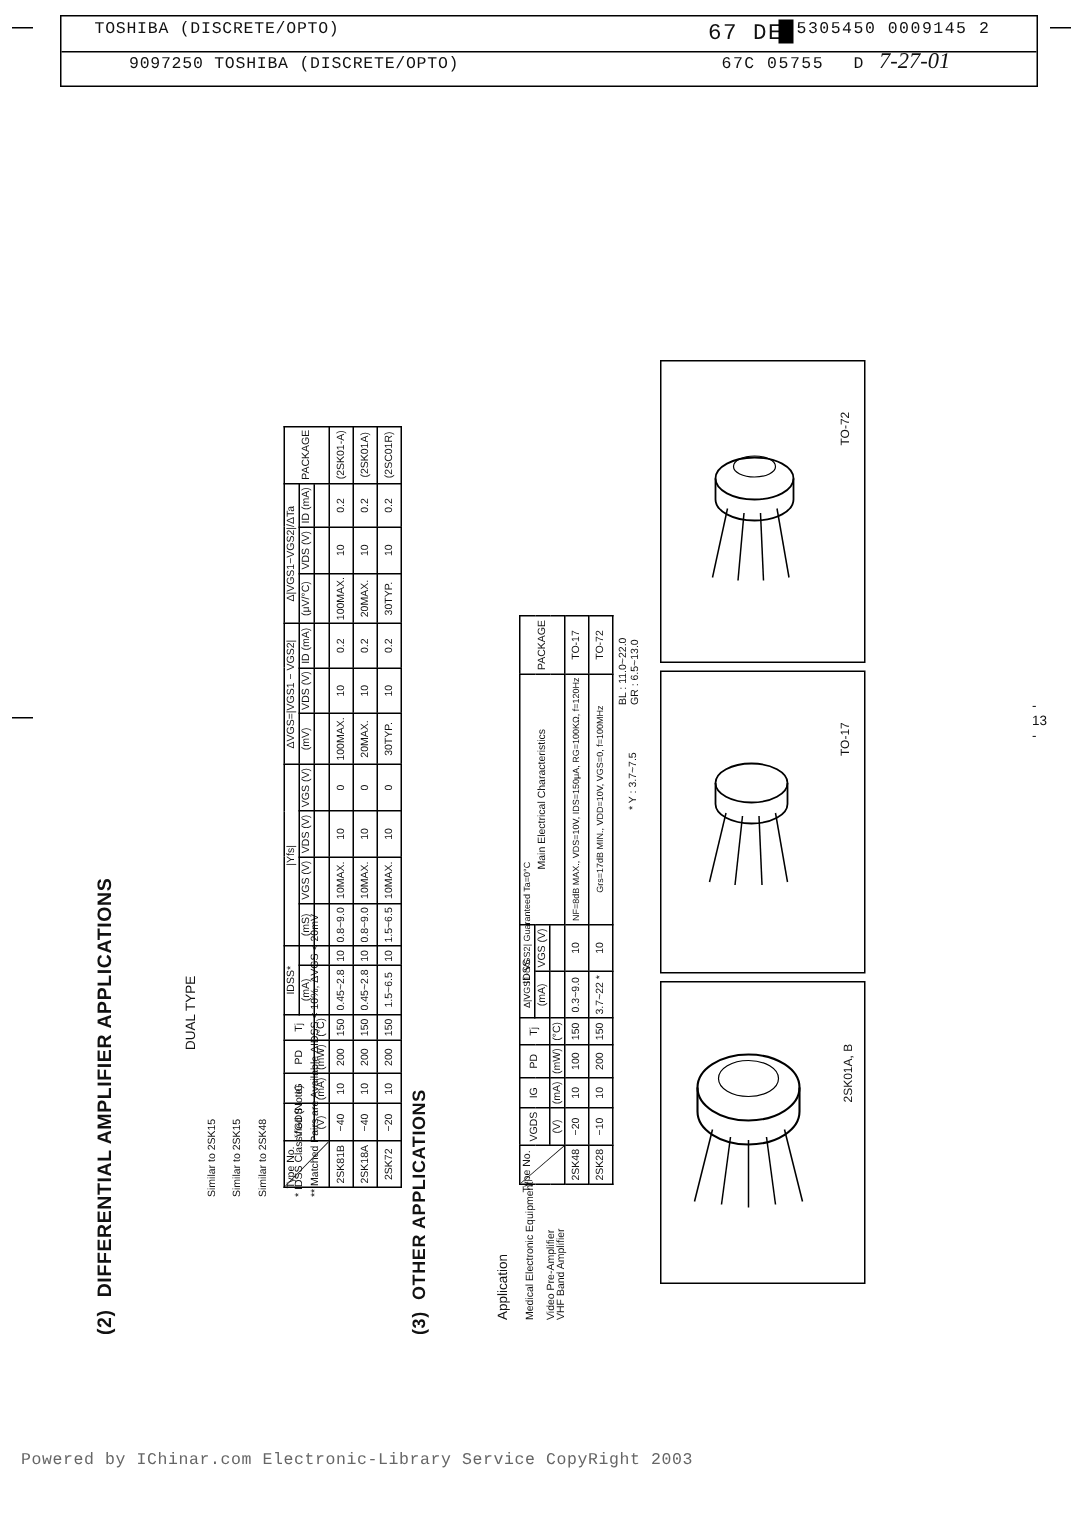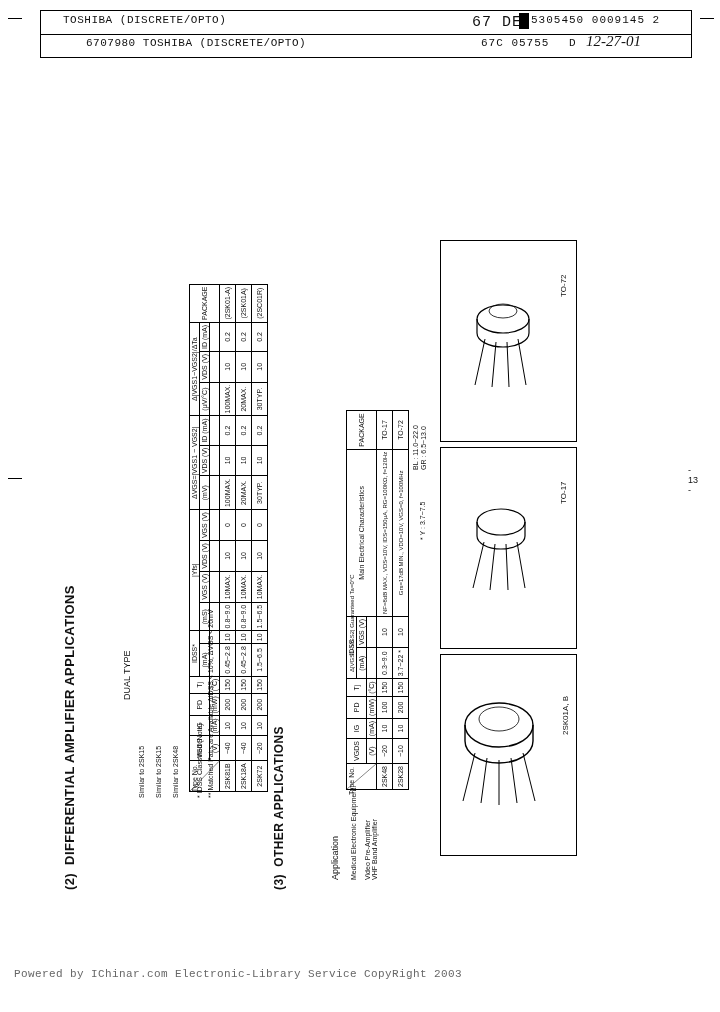--- a/index.html
+++ b/index.html
@@ -56,24 +56,24 @@
   <div class="tickL"></div>
   <div class="tickL2"></div>
   <div class="tickR"></div>
 
   <div class="hdr-box">
     <div class="hdr-line1"></div>
     <div class="hdr-t1">TOSHIBA (DISCRETE/OPTO)</div>
     <div class="hdr-t2">67  DE</div>
     <div class="hdr-blk"></div>
     <div class="hdr-t3">5305450 0009145 2</div>
-    <div class="hdr-t4">6707980 TOSHIBA (DISCRETE/OPTO)</div>
+    <div class="hdr-t4">9097250 TOSHIBA (DISCRETE/OPTO)</div>
     <div class="hdr-t5">67C 05755</div>
     <div style="position:absolute;left:528px;top:26px;font-size:11px;font-family:'Liberation Mono',monospace;">D</div>
-    <div class="hdr-t6">12-27-01</div>
+    <div class="hdr-t6">7-27-01</div>
   </div>
 
   <div class="pageno">- 13 -</div>
 
   <div class="vtext sec-title" style="left:62px;top:890px;">
     <span>(2)</span>
     &nbsp;<span>DIFFERENTIAL AMPLIFIER APPLICATIONS</span>
   </div>
 
   <div class="vtext" style="left:122px;top:700px;font-size:9px;">DUAL TYPE</div>

